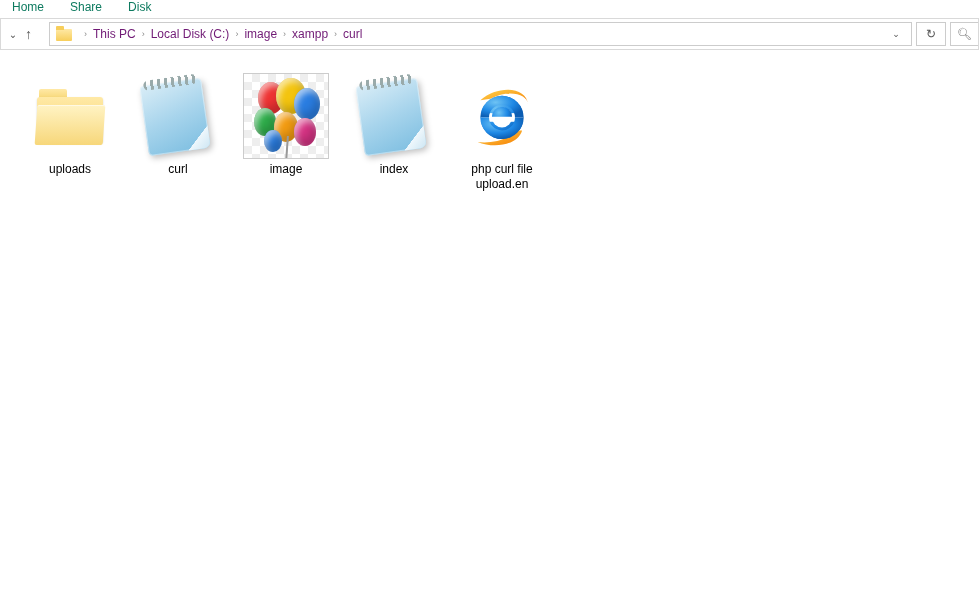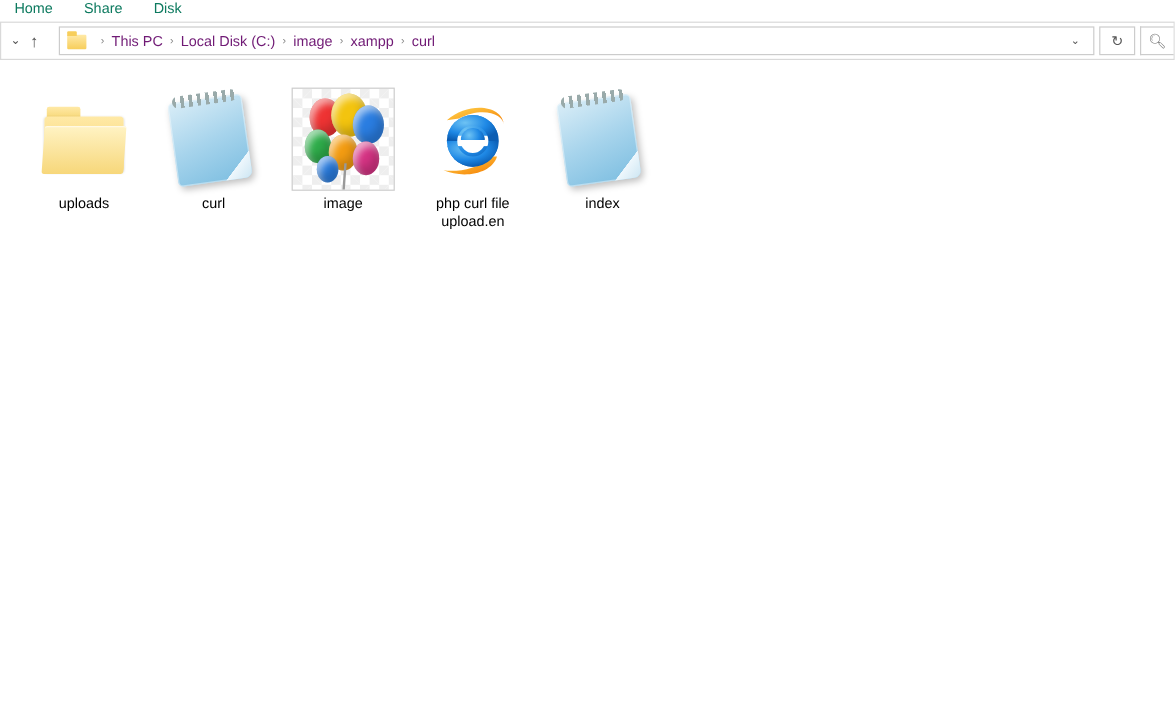--- a/index.html
+++ b/index.html
@@ -126,20 +126,29 @@
           <div class="bln b6"></div>
         <div class="bln b7"></div>
           <div class="strings"></div>
       </div>
     </div>
     <div class="label">image</div>
   </div>
 
   <div class="item">
     <div class="icon-wrap">
+      <div class="ic-note">
+          <div class="pad"></div>
+        </div>
+    </div>
+    <div class="label">index</div>
+  </div>
+
+  <div class="item">
+    <div class="icon-wrap">
       <div class="ic-ie">
         <svg viewBox="0 0 100 100">
           <defs>
             <radialGradient id="g1" cx="35%" cy="30%" r="70%">
               <stop offset="0%" stop-color="#6ec3f4"></stop>
                 <stop offset="60%" stop-color="#1e88e5"></stop>
                 <stop offset="100%" stop-color="#0b5db3"></stop>
             </radialGradient>
             <linearGradient id="g2" x1="0" y1="0" x2="1" y2="1">
               <stop offset="0%" stop-color="#ffd54f"></stop>
@@ -155,22 +164,13 @@
           <path d="M78 70 C72 90, 40 96, 16 86 C30 88, 56 86, 70 70" fill="url(#g2)"></path>
           <circle cx="50" cy="52" r="30" fill="url(#g1)" clip-path="polygon(0 0, 100% 0, 100% 44%, 0 44%)" opacity="0"></circle>
           <path d="M50 22 a30 30 0 0 1 30 30 h-12 a18 18 0 0 0 -36 0 h-12 a30 30 0 0 1 30 -30 Z" fill="url(#g1)"></path>
           <path d="M50 82 a30 30 0 0 1 -30 -30 h12 a18 18 0 0 0 36 0 h12 a30 30 0 0 1 -30 30 Z" fill="url(#g1)"></path>
         </svg>
       </div>
     </div>
     <div class="label">php curl file upload.en</div>
   </div>
 
-  <div class="item">
-    <div class="icon-wrap">
-      <div class="ic-note">
-          <div class="pad"></div>
-        </div>
-    </div>
-    <div class="label">index</div>
-  </div>
-
 </div>
 
 </body></html>

